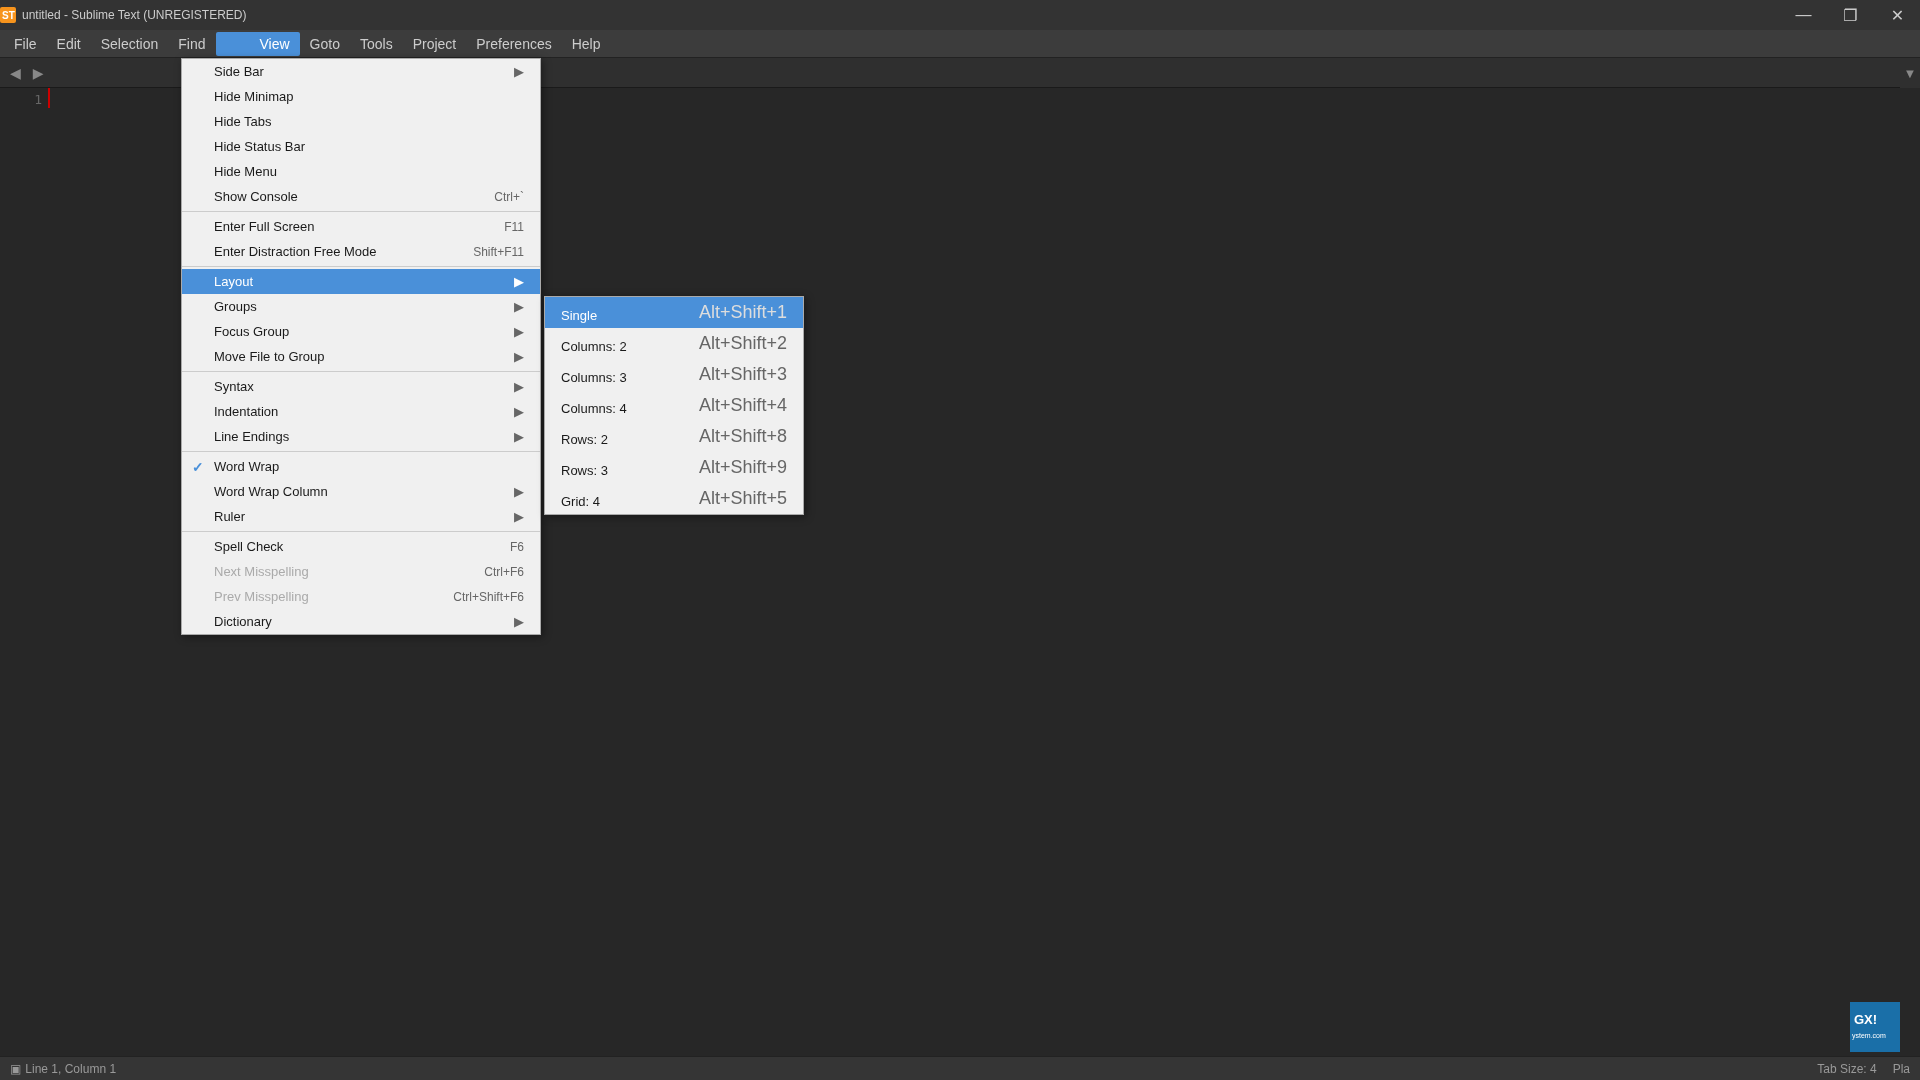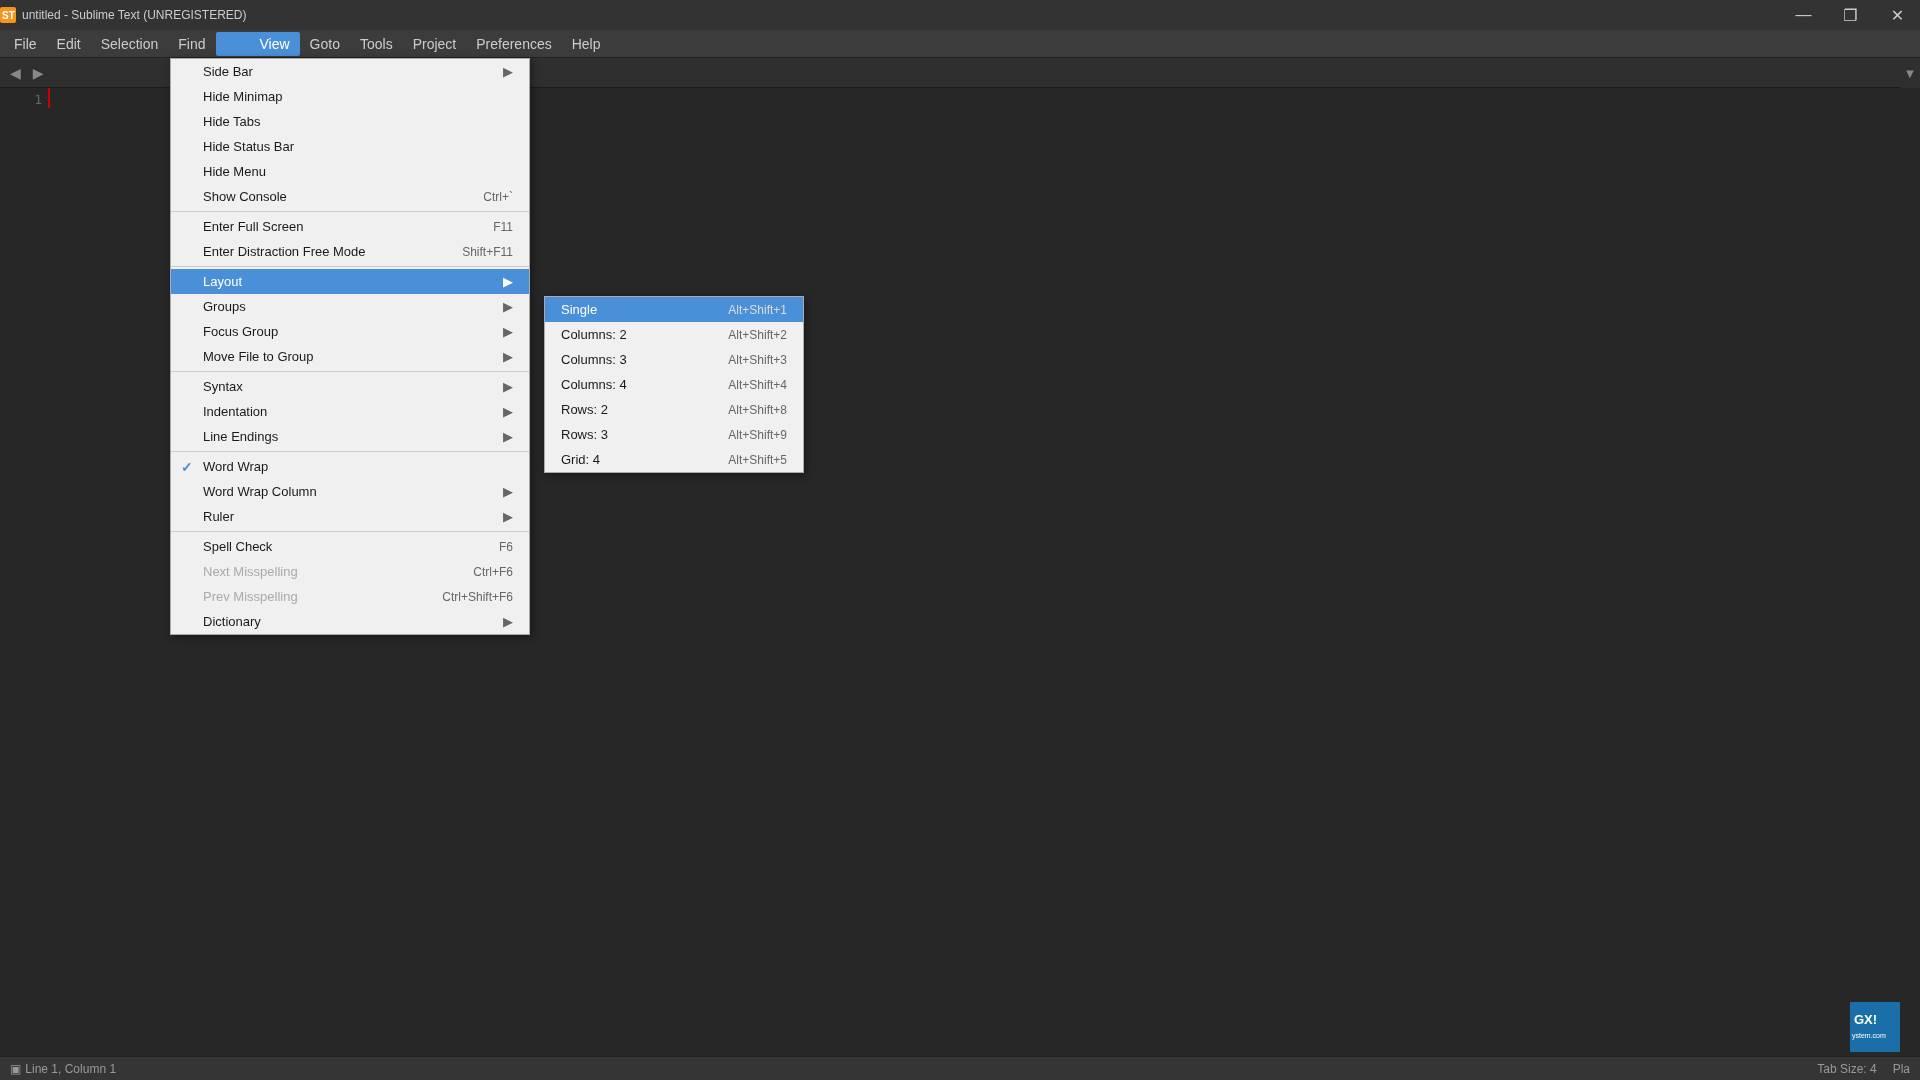--- a/index.html
+++ b/index.html
@@ -214,21 +214,21 @@
     .submenu-item {
       display: flex;
       align-items: flex-end;
       padding: 5px 16px;
       cursor: pointer;
       color: #1a1a1a;
       font-size: 13px;
       justify-content: space-between;
       white-space: nowrap;
     }
-    .submenu-item .shortcut { color: #666; font-size: 12px; }
+    .submenu-item .shortcut { color: #666; font-size: 18px; }
     .submenu-item.highlighted { background: #4a90d9; color: #fff; }
     .submenu-item.highlighted .shortcut { color: #ddd; }
   </style>
 </head>
 <body>
 
 <div id="titlebar">
   <div id="titlebar-left">
     <svg width="16" height="16" viewBox="0 0 16 16">
       <rect width="16" height="16" rx="2" fill="#f7941d"></rect>
@@ -281,21 +281,21 @@
 </div>
 
 <div id="watermark">
   <svg width="50" height="50" viewBox="0 0 50 50">
     <rect width="50" height="50" fill="#1a6fa8"></rect>
     <text x="4" y="22" font-size="13" font-weight="bold" fill="white">GX!</text>
     <text x="2" y="36" font-size="7" fill="white">ystem.com</text>
   </svg>
 </div>
 
-<div class="dropdown" id="view-dropdown" style="top: 58px; left: 170px;">
+<div class="dropdown" id="view-dropdown" style="top: 58px; left: 181px;">
 
   <div class="dropdown-item">
     <span>Side Bar</span>
     <span class="arrow">▶</span>
   </div>
   <div class="dropdown-item">
     <span>Hide Minimap</span>
   </div>
   <div class="dropdown-item">
     <span>Hide Tabs</span>

